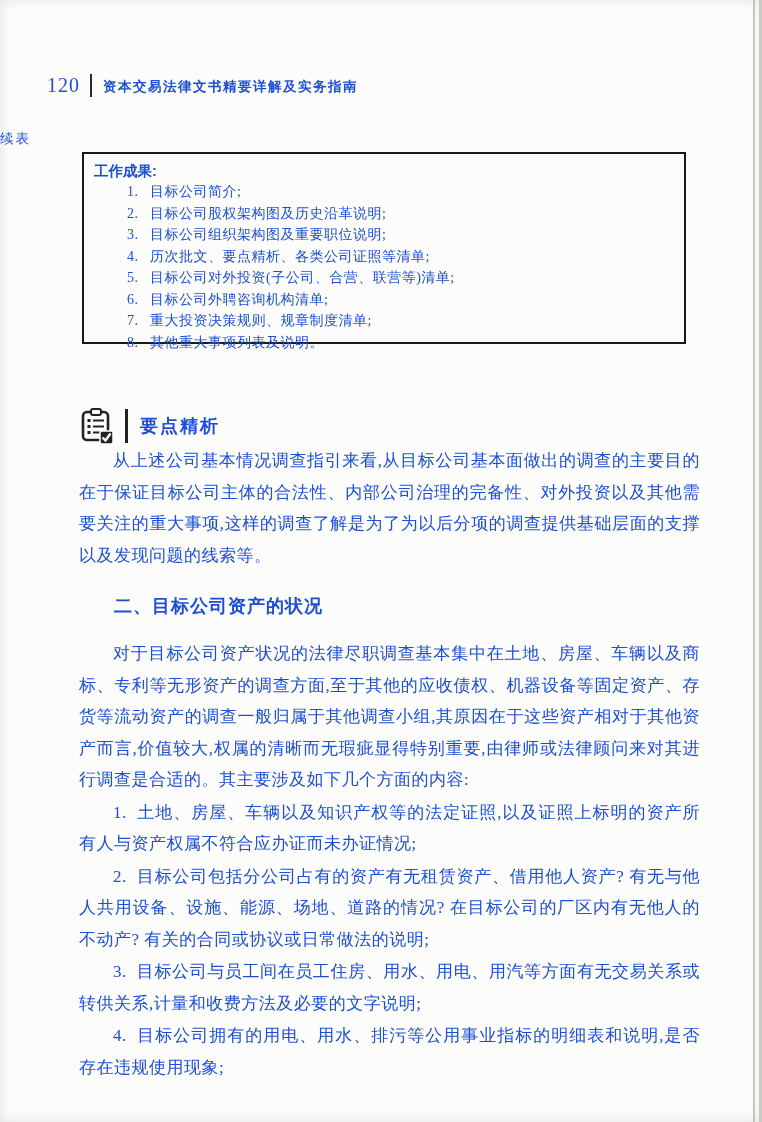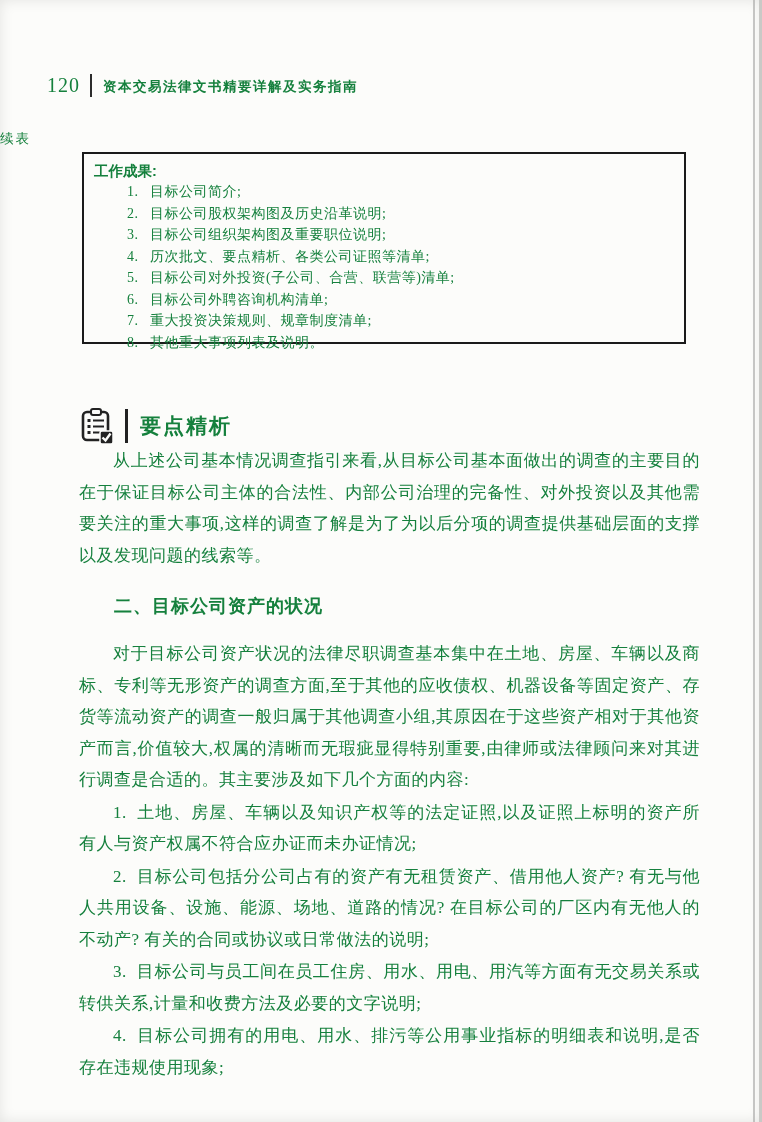--- a/index.html
+++ b/index.html
@@ -2,21 +2,21 @@
 <html><head>
 <meta charset="utf-8">
 <style>
   html, body { margin: 0; padding: 0; background: #e8e8e6; }
   .page {
     position: relative;
     width: 762px;
     height: 1122px;
     margin: 0 auto;
     background: #fcfcfa;
-    color: #15803d;
+    color: #1d4ed8;
     font-family: "Liberation Serif", serif;
     overflow: hidden;
     box-shadow: inset 0 0 14px rgba(0,0,0,0.10);
   }
   .scan-edge-right {
     position: absolute; top: 0; right: 7px; width: 2px; height: 100%;
     background: #a9a9a7; opacity: .65;
   }
   .scan-edge-far {
     position: absolute; top: 0; right: 0; width: 3px; height: 100%;
@@ -56,21 +56,21 @@
   .work-item .num { display: inline-block; min-width: 16px; margin-right: 7px; }
   
   .kp-header {
     position: absolute; top: 406px; left: 79px;
     display: flex; align-items: center; height: 40px;
   }
   .kp-icon { width: 36px; height: 38px; }
   .kp-sep { width: 3px; height: 34px; background: #222; margin: 0 12px 0 10px; }
   .kp-title {
     font-family: Liberation Serif, serif;
-    font-weight: bold; font-size: 21px; letter-spacing: 2px;
+    font-weight: bold; font-size: 18px; letter-spacing: 2px;
   }
   
   .flow { position: absolute; left: 78px; width: 623px; }
   .flow-1 { top: 444px; }
   .flow-2 { top: 637px; }
   .para {
     margin: 1px; font-size: 17px; line-height: 31.5px;
     text-align: justify; text-justify: inter-character;
     text-indent: 2em; letter-spacing: .5px;
   }

